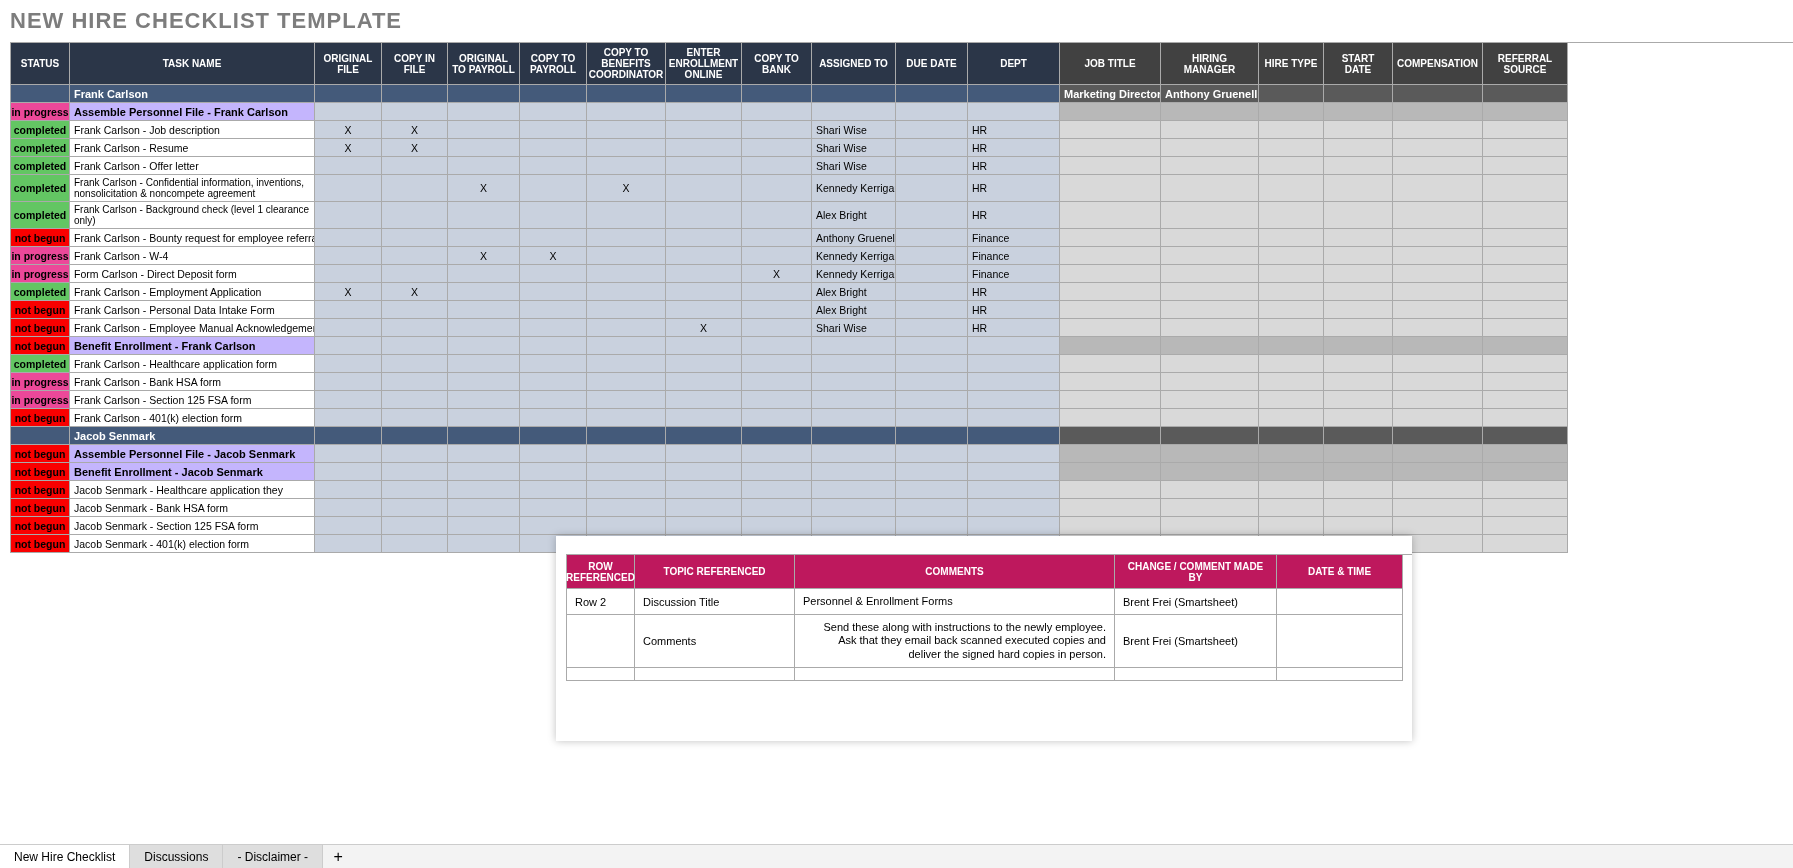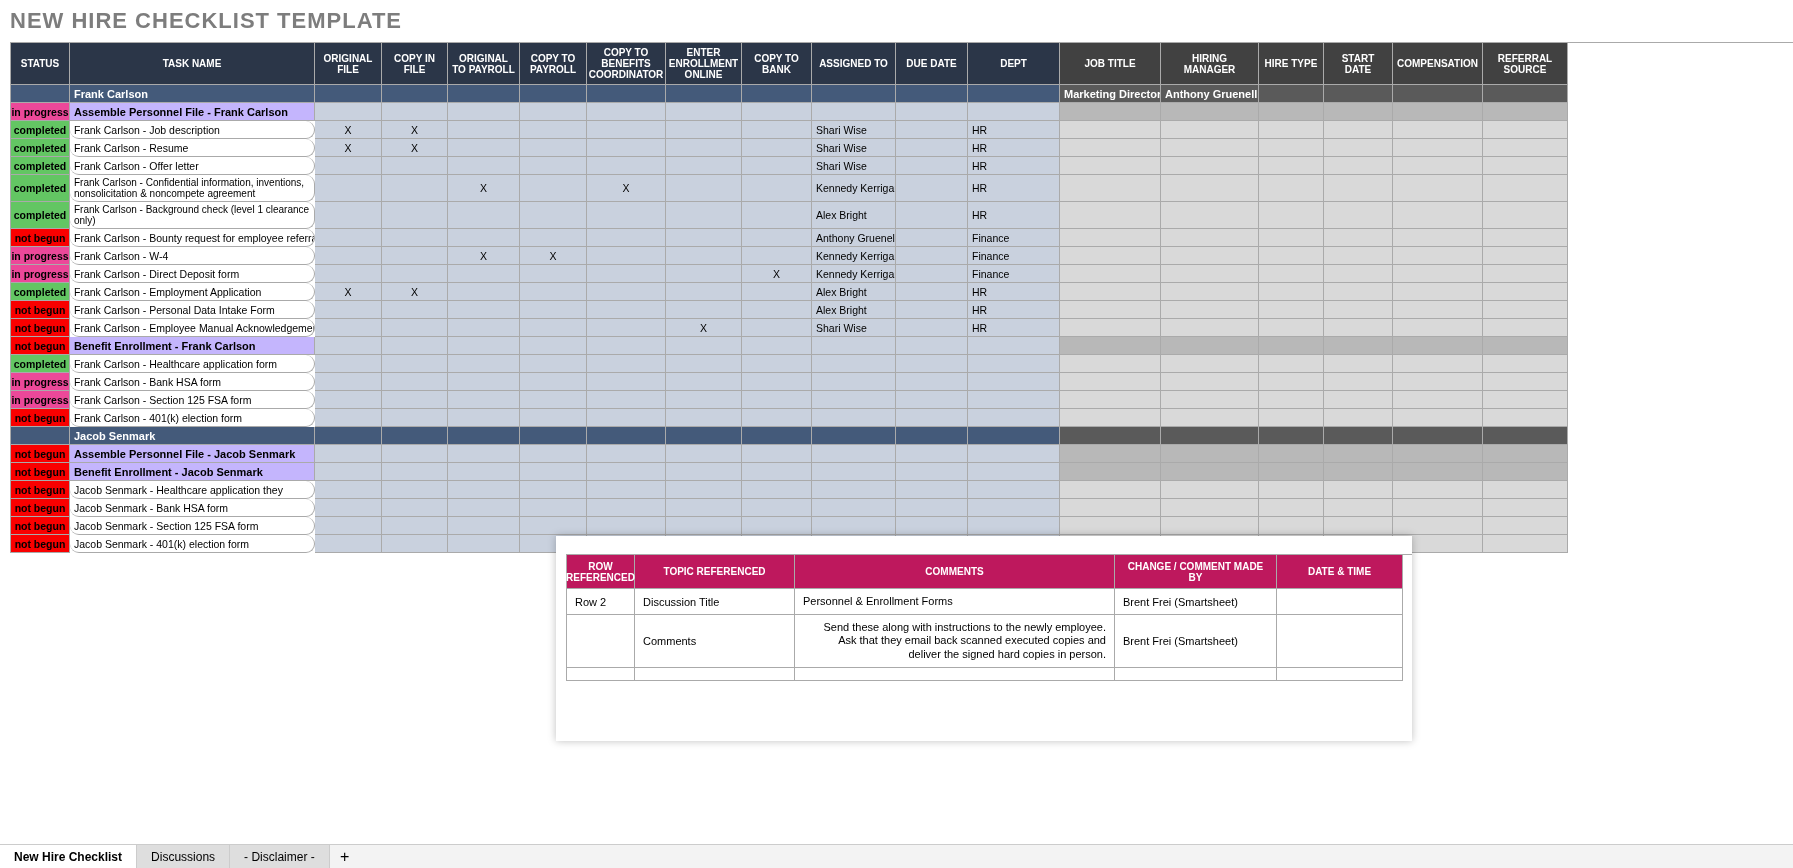--- a/index.html
+++ b/index.html
@@ -70,21 +70,21 @@
   .grid1 .body-b { background:#d9d9d9; }
   .grid1 .center { justify-content:center; }
   .grid1 .wrap { white-space: normal; line-height:1.1; font-size:10px; }
   .grid1 .taller { min-height: 27px; }
   
   .s-inprogress { background:#ec4899; font-weight:bold; font-size:10px; justify-content:center; }
   .s-completed  { background:#63c663; font-weight:bold; font-size:10px; justify-content:center; }
   .s-notbegun   { background:#f90000; font-weight:bold; font-size:10px; justify-content:center; }
   .s-namerow    { background:#445a7a; }
   .task-white { background:#fff; }
-  .indent { padding-left: 18px; border-radius: 9px; }
+  .indent { padding-left: 18px; }
 
   
   .disc-panel {
     position: absolute;
     left: 556px;
     top: 536px;
     width: 856px;
     background: #fff;
     box-shadow: 0 0 8px rgba(0,0,0,0.25);
     padding: 18px 0 60px 0;
@@ -128,21 +128,21 @@
     align-items:stretch;
   }
   .tabstrip .tab {
     padding: 4px 14px;
     font-size: 12px;
     border-right:1px solid #ccc;
     display:flex; align-items:center;
     cursor:pointer;
     background:#dedede;
   }
-  .tabstrip .tab.active { background:#fff; font-weight:bold; }
+  .tabstrip .tab.active { background:#fff; font-weight:normal; }
   .tabstrip .addtab {
     width:30px; display:flex; align-items:center; justify-content:center;
     font-size:16px; cursor:pointer;
   }
 </style>
 </head>
 <body>
 
 <div class="main-title">NEW HIRE CHECKLIST TEMPLATE</div>
 
@@ -321,21 +321,21 @@
     <div class="cell body-a">Kennedy Kerrigan</div>
     <div class="cell body-a"></div>
     <div class="cell body-a">Finance</div>
     <div class="cell body-b"></div>
     <div class="cell body-b"></div>
     <div class="cell body-b"></div>
     <div class="cell body-b"></div>
     <div class="cell body-b"></div>
     <div class="cell body-b"></div>
     <div class="cell s-inprogress">in progress</div>
-    <div class="cell task-white indent">Frank Carlson - Direct Deposit form</div>
+    <div class="cell task-white indent">Form Carlson - Direct Deposit form</div>
     <div class="cell body-a center"></div>
     <div class="cell body-a center"></div>
     <div class="cell body-a center"></div>
     <div class="cell body-a center"></div>
     <div class="cell body-a center"></div>
     <div class="cell body-a center"></div>
     <div class="cell body-a center">X</div>
     <div class="cell body-a">Kennedy Kerrigan</div>
     <div class="cell body-a"></div>
     <div class="cell body-a">Finance</div>

